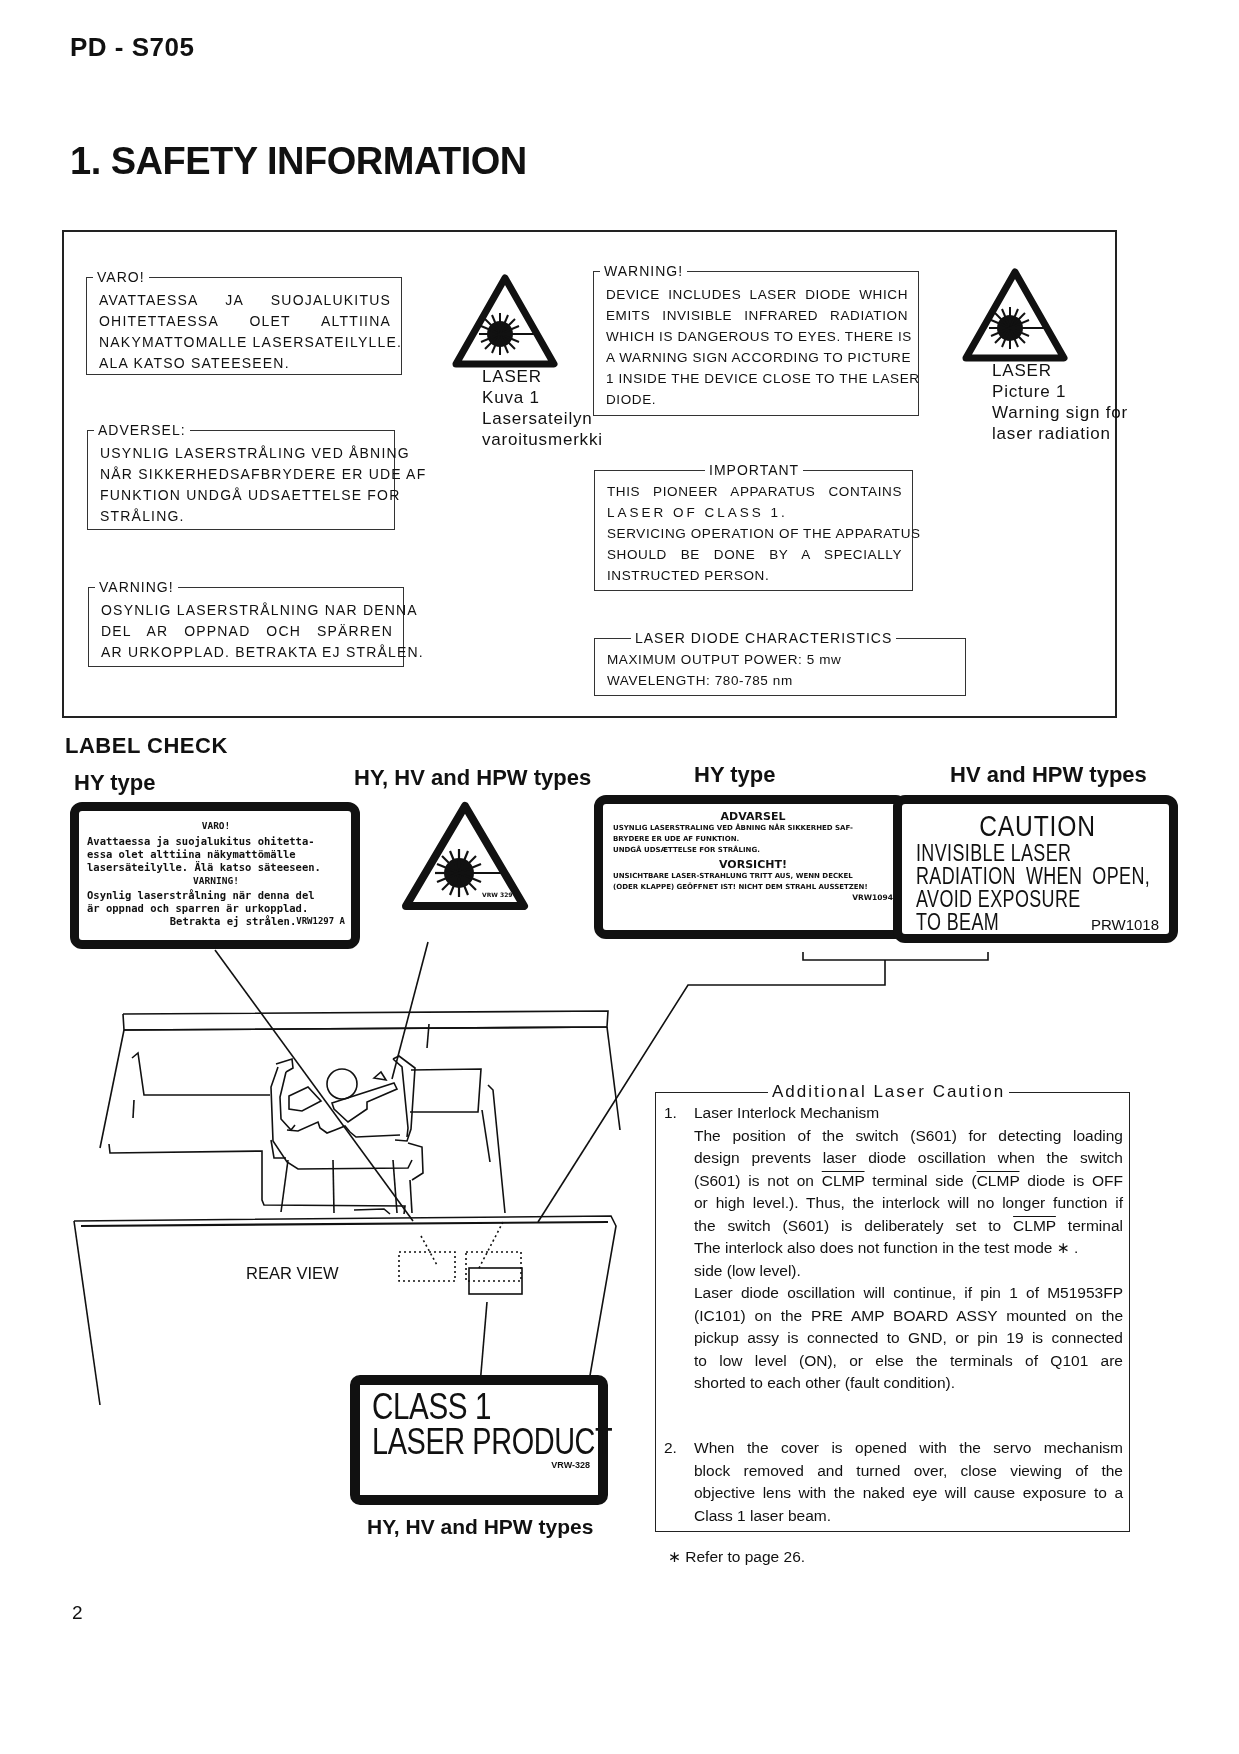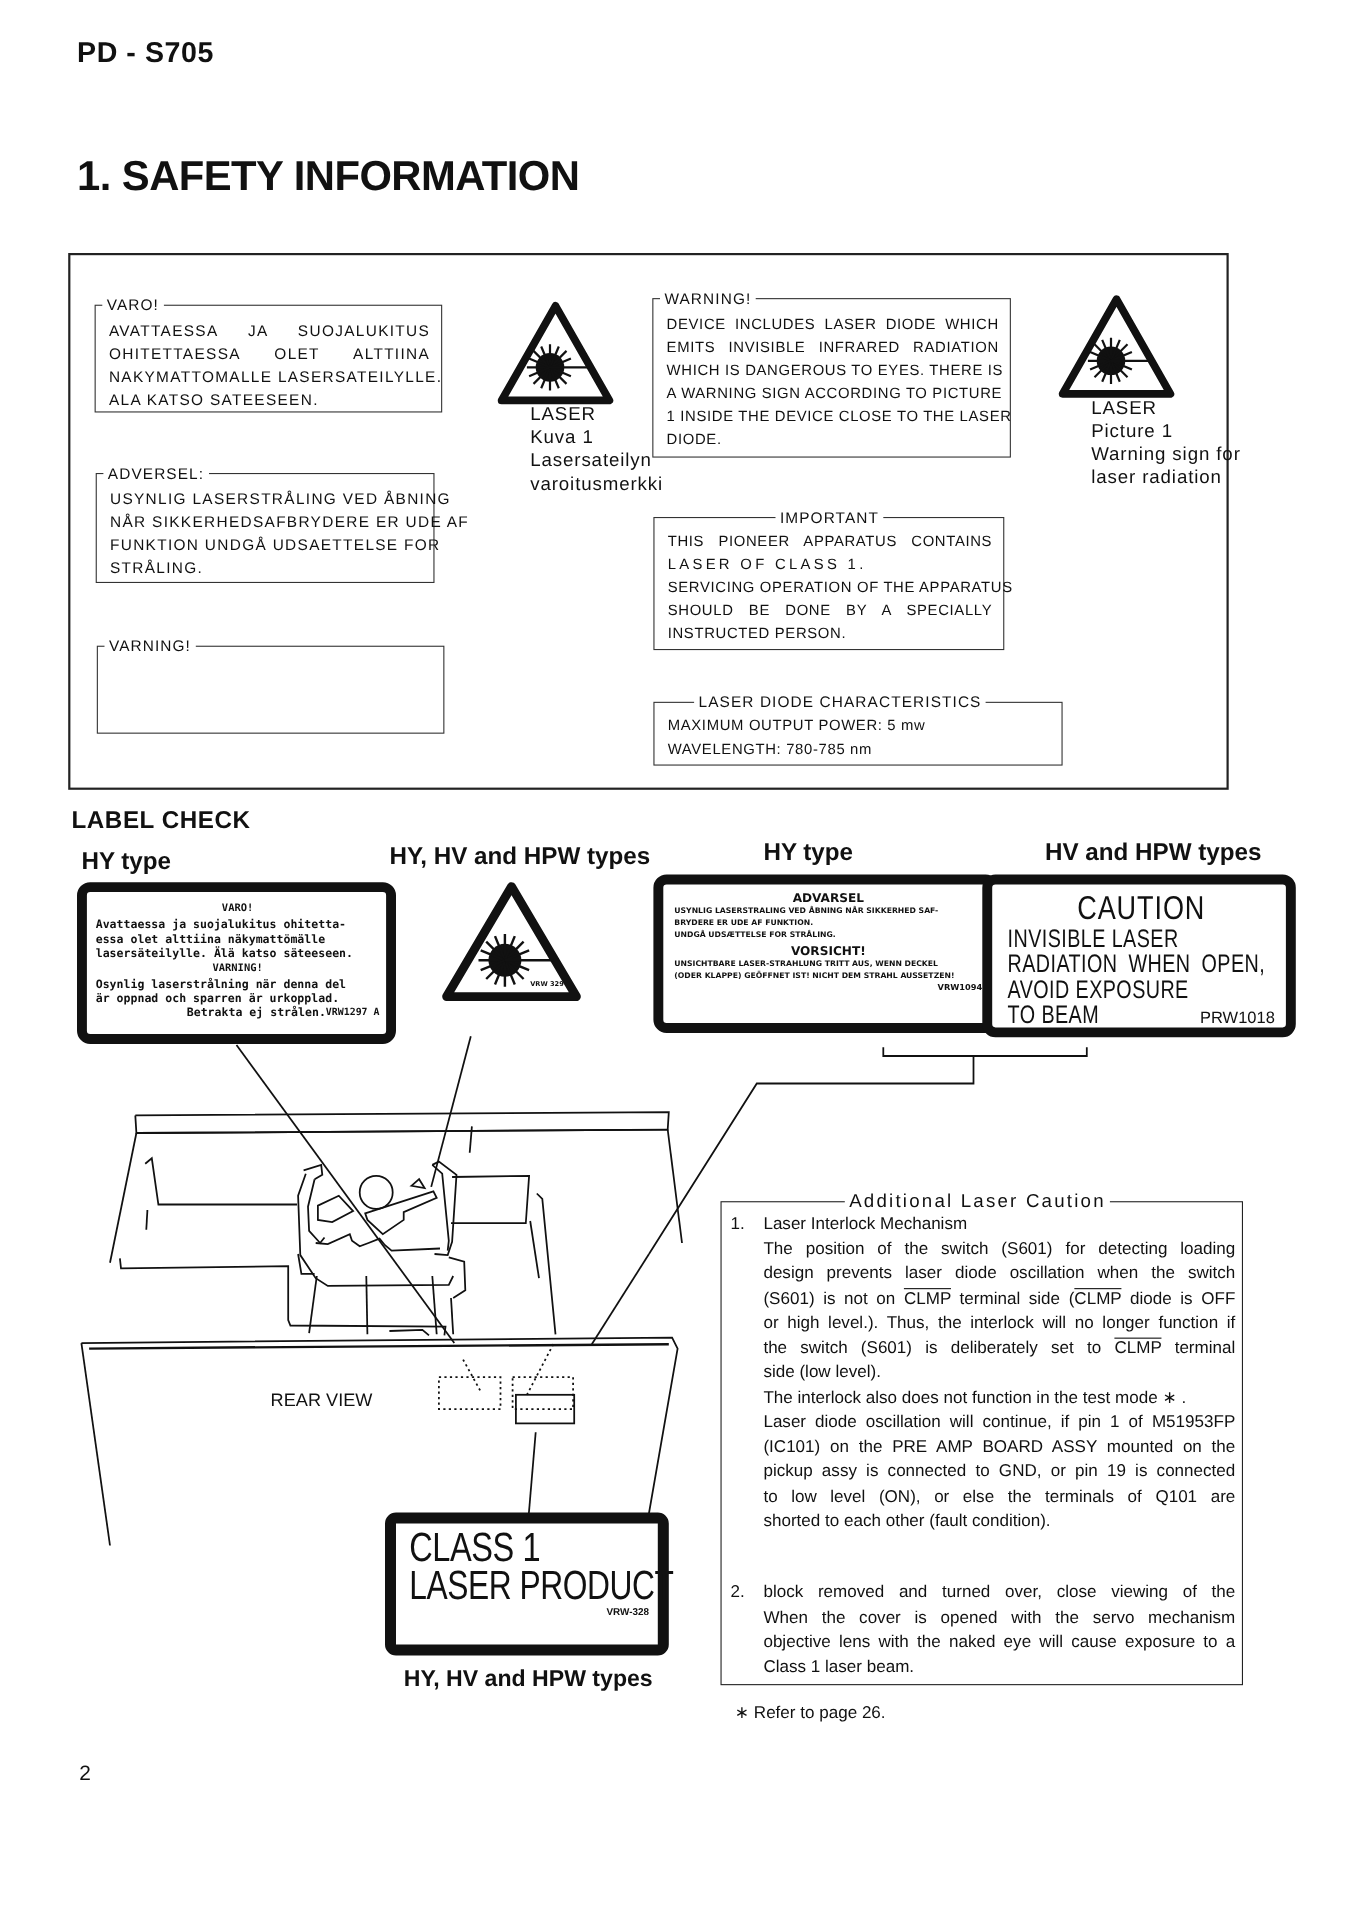--- a/index.html
+++ b/index.html
@@ -61,20 +61,25 @@
   <div style="margin-top:6px;">
     <div class="body-line">USYNLIG LASERSTRÅLING VED ÅBNING</div>
     <div class="body-line">NÅR SIKKERHEDSAFBRYDERE ER UDE AF</div>
     <div class="body-line">FUNKTION UNDGÅ UDSAETTELSE FOR</div>
     <div class="body-line last">STRÅLING.</div>
   </div>
 </div>
 
 <div class="lbox" style="left:88px; top:587px; width:316px; height:80px;">
   <span class="legend" style="left:6px;">VARNING!</span>
+  <div style="margin-top:6px;">
+    <div class="body-line">OSYNLIG LASERSTRÅLNING NAR DENNA</div>
+    <div class="body-line">DEL AR OPPNAD OCH SPÄRREN</div>
+    <div class="body-line last">AR URKOPPLAD. BETRAKTA EJ STRÅLEN.</div>
+  </div>
 </div>
 
 <div class="abs" style="left:450px; top:272px; width:110px; height:100px;">
   <svg width="110" height="100" viewBox="0 0 110 100">
     <polygon points="55,6 104,92 6,92" fill="none" stroke="#111" stroke-width="7" stroke-linejoin="round"></polygon>
     <g transform="translate(50,62)">
       <circle r="13" fill="#111"></circle>
       <g stroke="#111" stroke-width="2">
         <line x1="0" y1="-21" x2="0" y2="21"></line>
           <line x1="-21" y1="0" x2="0" y2="0"></line>
@@ -285,35 +290,35 @@
 
   <div class="item" style="top:9px; width:460px;">
     <span class="num">1.</span>
     <div class="txt">
       <span class="jl last">Laser Interlock Mechanism</span>
       <span class="jl">The position of the switch (S601) for detecting loading</span>
       <span class="jl">design prevents laser diode oscillation when the switch</span>
       <span class="jl"><span>(S601) is not on </span><span class="ovl">CLMP</span><span> terminal side (</span><span class="ovl">CLMP</span><span> diode is OFF</span></span>
       <span class="jl">or high level.).  Thus, the interlock will no longer function if</span>
       <span class="jl"><span>the switch (S601) is deliberately set to </span><span class="ovl">CLMP</span><span> terminal</span></span>
+      <span class="jl last">The interlock also does not function in the test mode ∗ .</span>
       <span class="jl last">side (low level).</span>
-      <span class="jl last">The interlock also does not function in the test mode ∗ .</span>
       <span class="jl">Laser diode oscillation will continue, if pin 1 of M51953FP</span>
       <span class="jl">(IC101) on the PRE AMP BOARD ASSY mounted on the</span>
       <span class="jl">pickup assy is connected to GND, or pin 19 is connected</span>
       <span class="jl">to low level (ON), or else the terminals of Q101 are</span>
       <span class="jl last">shorted to each other (fault condition).</span>
     </div>
   </div>
 
   <div class="item" style="top:344px; width:460px;">
     <span class="num">2.</span>
     <div class="txt">
+      <span class="jl">When the cover is opened with the servo mechanism</span>
       <span class="jl">block removed and turned over, close viewing of the</span>
-      <span class="jl">When the cover is opened with the servo mechanism</span>
       <span class="jl">objective lens with the naked eye will cause exposure to a</span>
       <span class="jl last">Class 1 laser beam.</span>
     </div>
   </div>
 </div>
 
 <div class="abs footnote">∗ Refer to page 26.</div>
 <div class="abs page-number">2</div>
 
 </body></html>

